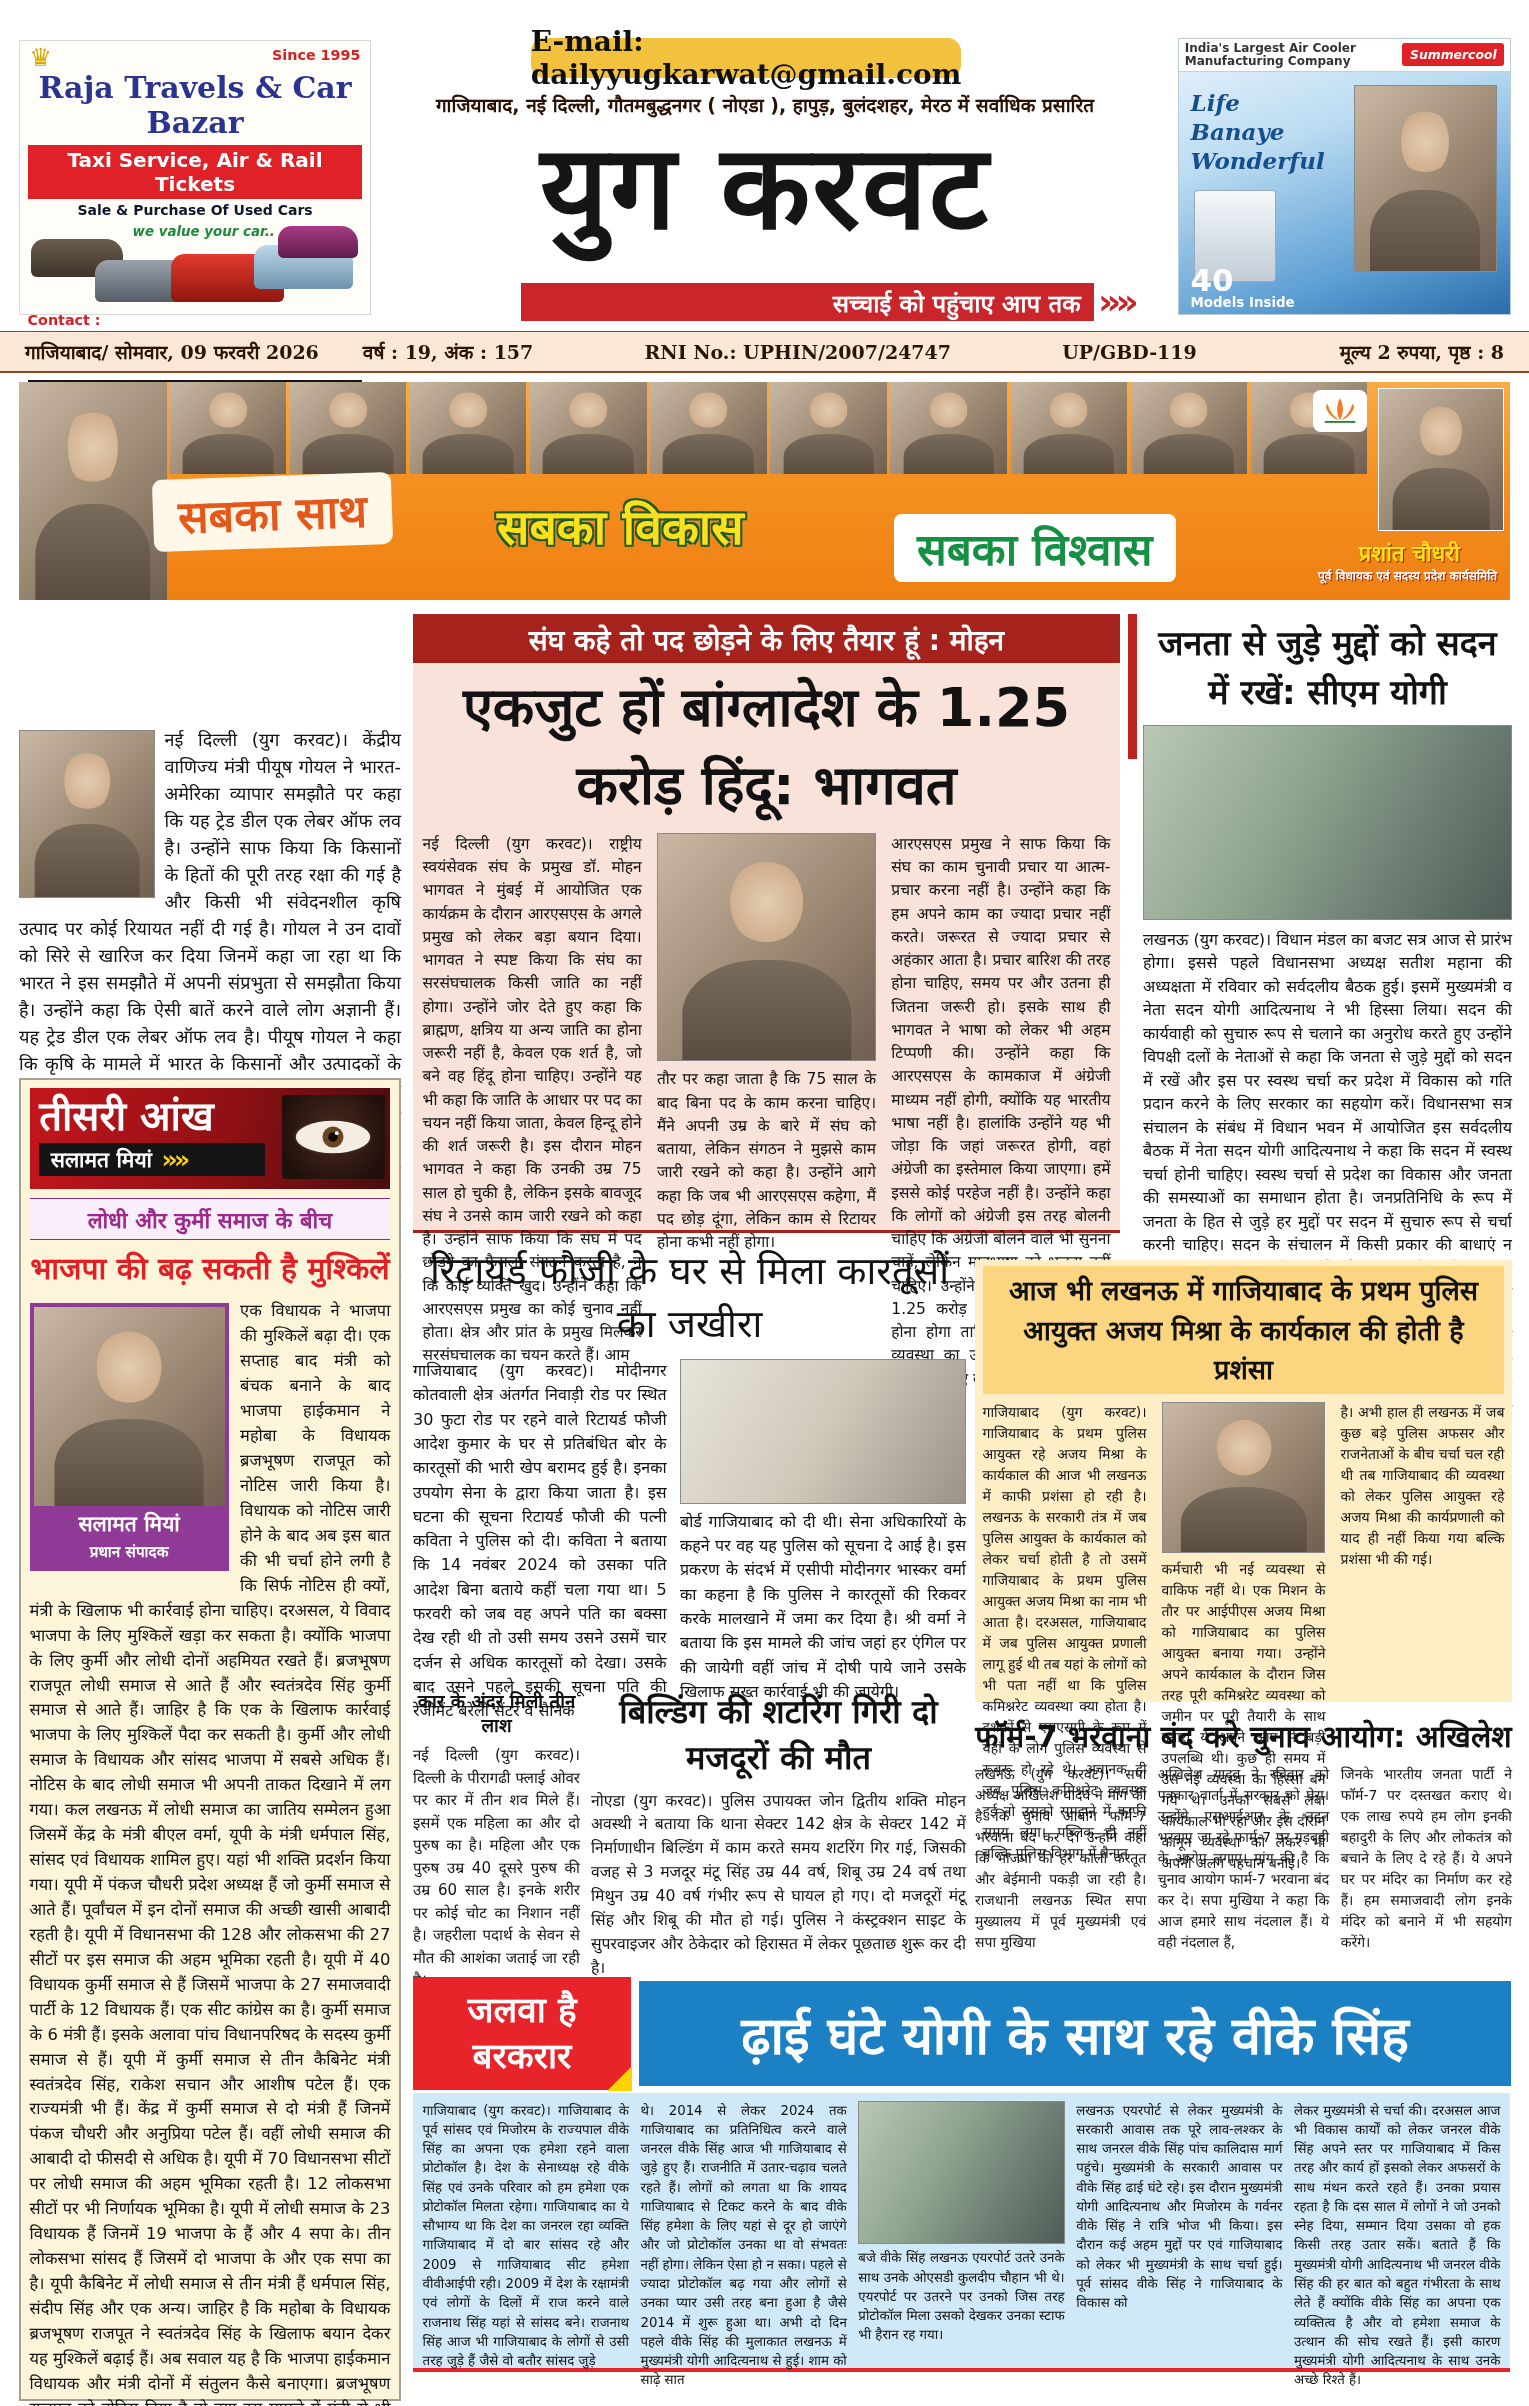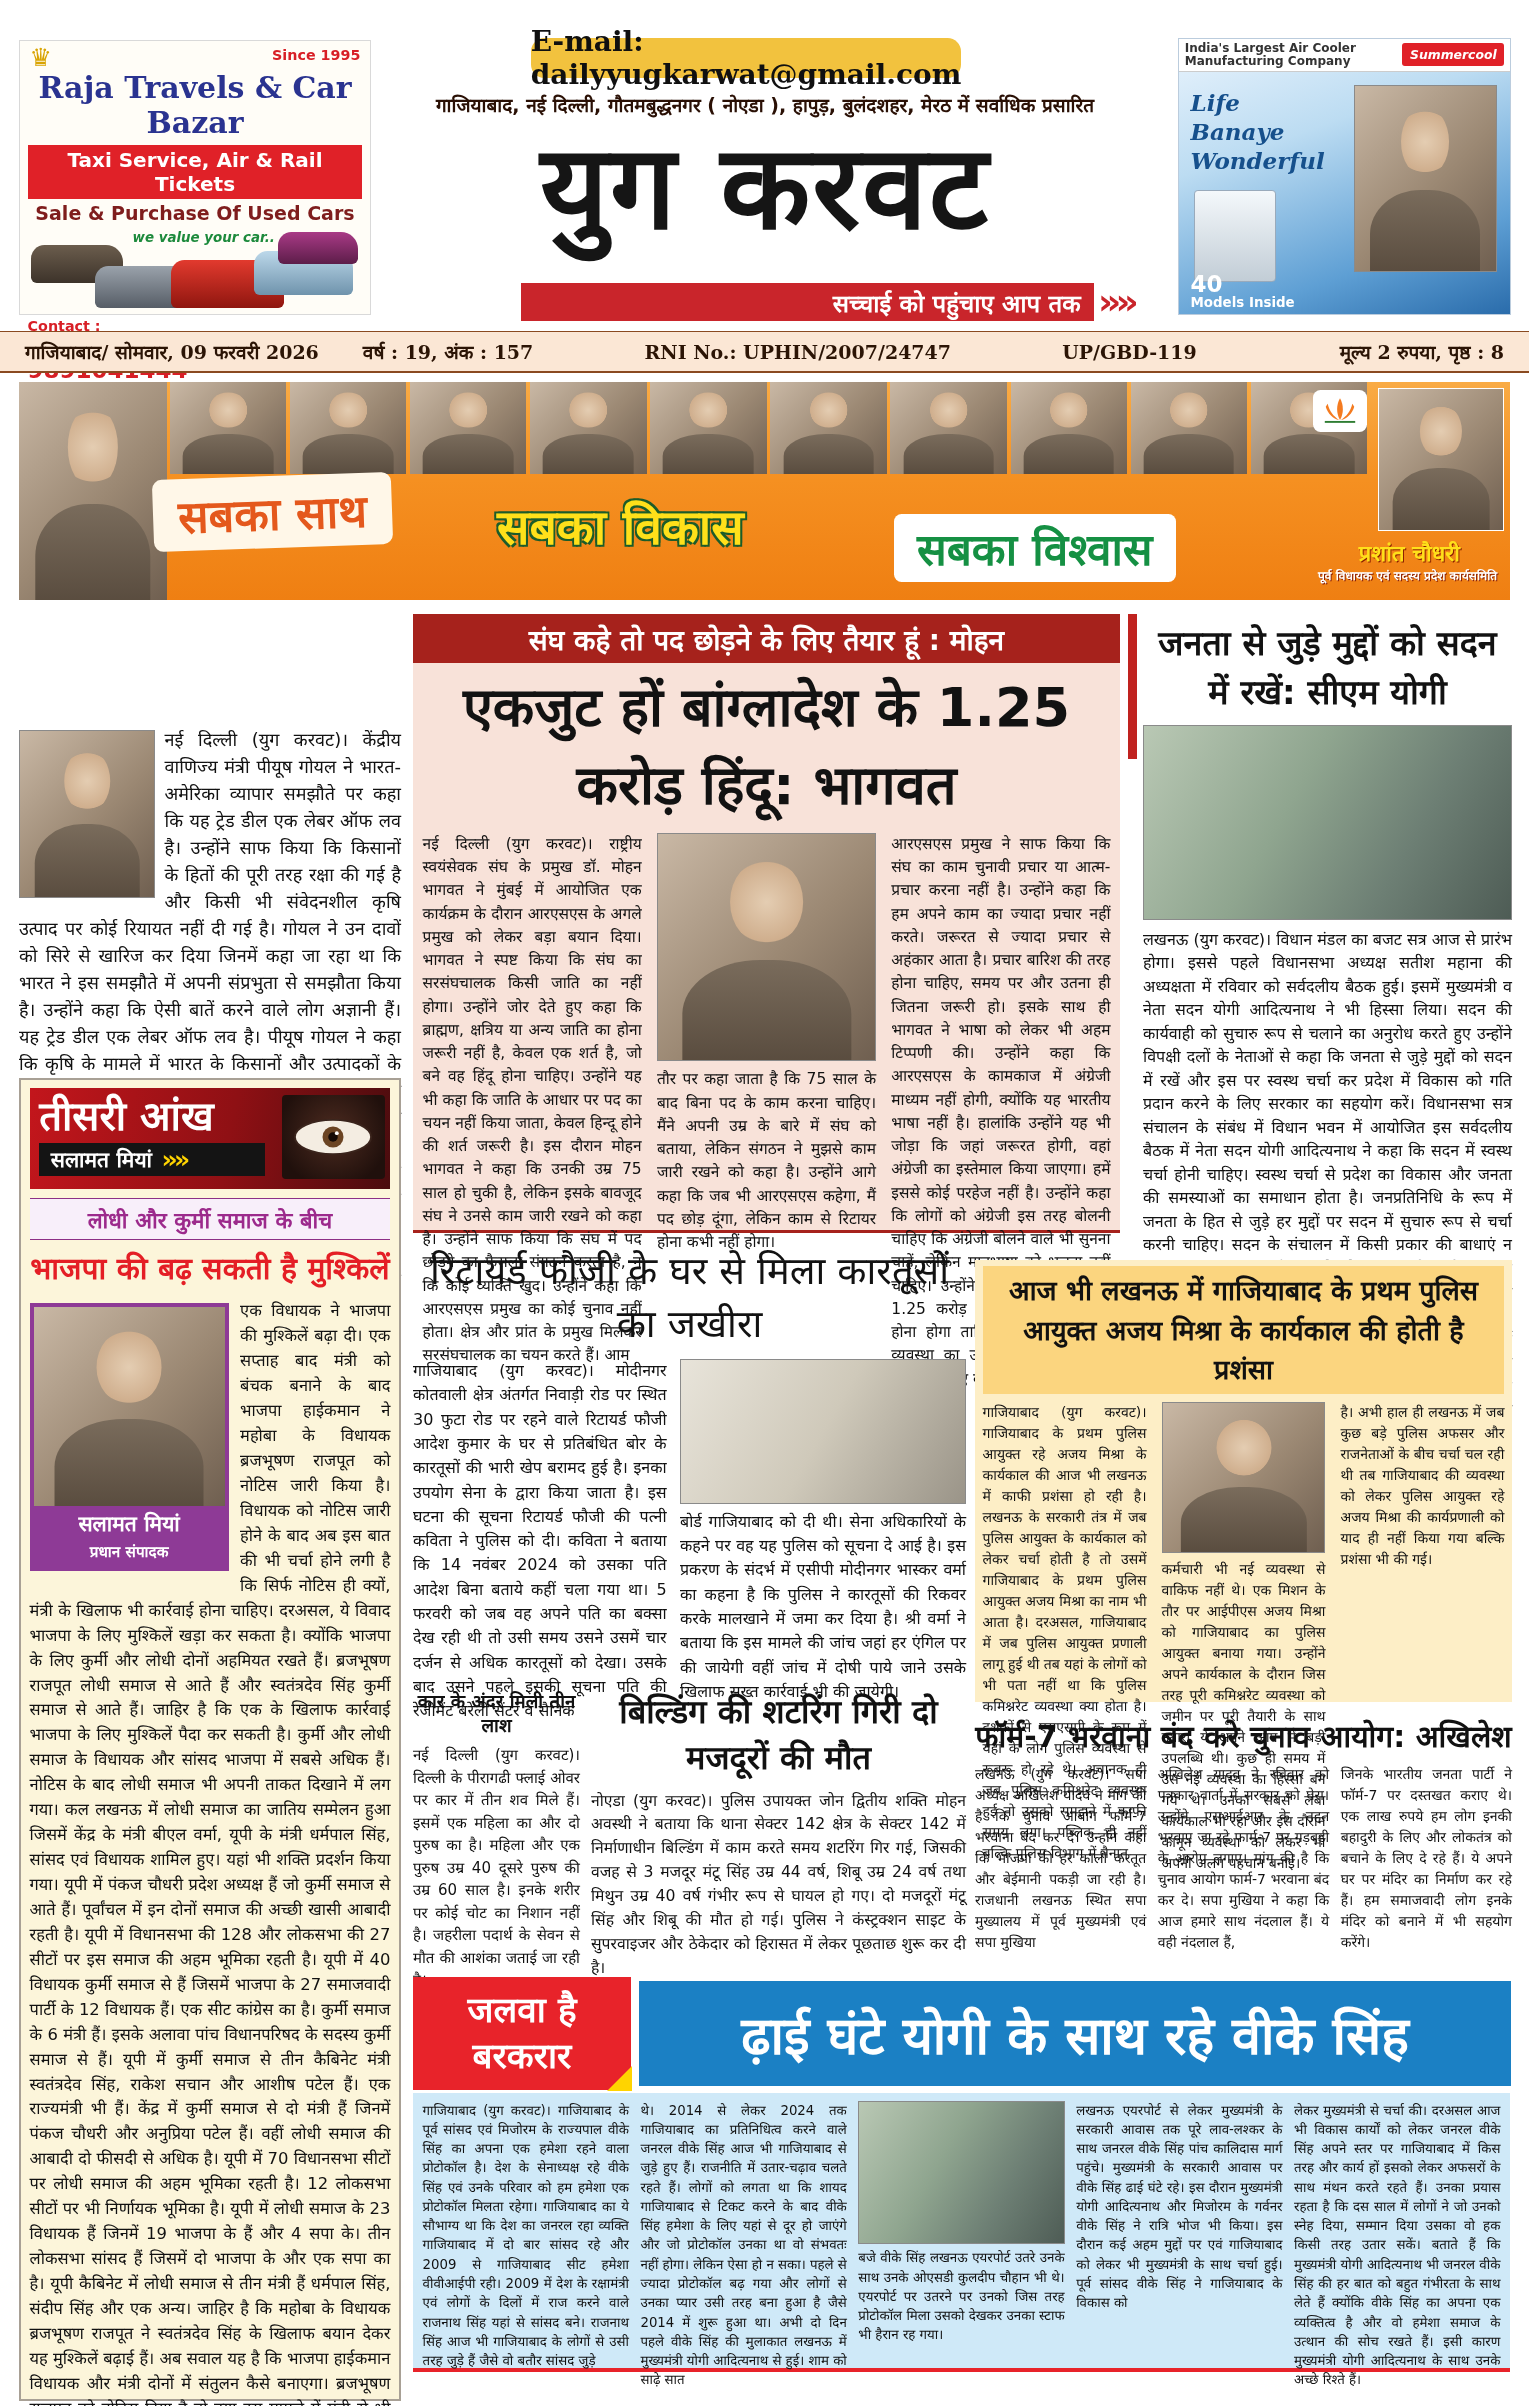--- a/index.html
+++ b/index.html
@@ -16,21 +16,21 @@
   .photo.scene{background:linear-gradient(120deg,#b9c8b4 0%,#8fa58f 40%,#6d7f74 70%,#4e5c55 100%);}
   .photo.items{background:linear-gradient(120deg,#e8e4da 0%,#cfc9ba 50%,#9a9488 100%);}
   .photo.items::before,.photo.items::after{display:none;}
 
   
   .raja-ad{left:19px;top:40px;width:352px;height:275px;border:1.9px solid #d9d9d9;background:#fffdf7;padding:5.7px 7.6px;}
   .raja-since{position:absolute;right:9.6px;top:5.7px;color:#d81f26;font-weight:bold;font-size:14.3px;}
   .raja-crown{position:absolute;left:9.6px;top:1.9px;color:#d9a404;font-size:25px;}
   .raja-title{margin-top:23px;text-align:center;color:#2a3390;font-weight:900;font-size:30px;font-family:"DejaVu Serif","Liberation Serif",serif;}
   .raja-band{margin-top:5.7px;background:#e02128;color:#fff;font-weight:900;font-size:20px;text-align:center;padding:2.9px 0;}
-  .raja-line2{color:#7f1d1d;font-weight:900;font-size:19px;text-align:center;margin-top:2.9px;}
+  .raja-line2{color:#0f172a;font-weight:900;font-size:14px;text-align:center;margin-top:2.9px;}
   .raja-cars{position:relative;height:88px;margin-top:3.8px;}
   .car-shape{position:absolute;border-radius:13.4px 17px 5.7px 5.7px;}
   .raja-tag{position:absolute;left:105px;top:1.9px;color:#1d8a3c;font-style:italic;font-size:13.4px;font-weight:bold;}
   .raja-contact{color:#d81f26;font-weight:900;font-size:14.3px;margin-top:1.9px;}
   .raja-phones{color:#d81f26;font-weight:900;font-size:23px;line-height:1.05;}
   .raja-addr{background:#151515;color:#fff;font-family:"DejaVu Serif",serif;font-weight:bold;font-size:14px;text-align:center;padding:3.8px 0;margin-top:3.8px;}
 
   .email-badge{left:531px;top:38px;width:430px;height:40px;background:#f2c23e;border-radius:13.4px;
         display:flex;align-items:center;justify-content:center;font-weight:900;font-size:28px;
         font-family:"DejaVu Serif","Liberation Serif",serif;color:#101010;}
@@ -43,21 +43,21 @@
   .cooler-ad{left:1178px;top:38px;width:333px;height:277px;border:1px solid #bcd;
         background:linear-gradient(160deg,#eaf4fd 0%,#bcdcf2 35%,#5e9fd4 75%,#2a6cab 100%);padding:0;}
   .cooler-top{background:#ffffff;height:32.5px;display:flex;align-items:center;justify-content:space-between;padding:0 5.7px;border-bottom:1px solid #ccc;}
   .cooler-topline{font-size:12px;color:#333;font-weight:bold;line-height:1.1;}
   .cooler-brand{background:#e02128;color:#fff;font-style:italic;font-weight:900;font-size:12.4px;padding:3.8px 7.6px;border-radius:2.9px;}
   .cooler-slogan{position:absolute;left:11.5px;top:50px;width:92px;color:#16508c;font-weight:900;font-size:23px;
         font-family:"DejaVu Serif",serif;font-style:italic;line-height:1.25;}
   .cooler-person{position:absolute;right:13.4px;top:46px;width:143px;height:187px;}
   .cooler-appl{position:absolute;left:15.3px;bottom:32.5px;width:82px;height:92px;background:linear-gradient(#f4f8fb,#c2cdd6);border:1px solid #9ab;border-radius:3.8px;}
   .cooler-models{position:absolute;left:11.5px;bottom:3.8px;color:#fff;font-weight:900;font-size:13.4px;line-height:1.05;}
-  .cooler-models b{font-size:23px;display:block;}
+  .cooler-models b{font-size:31px;display:block;}
 
   .dateline{left:0;top:331px;width:1529px;height:42px;background:#fbe7d5;border-top:1.9px solid #8a4a20;border-bottom:2.9px solid #8a4a20;
         display:flex;align-items:center;padding:16px 25px;color:#2b1405;font-weight:bold;font-size:19px;
         font-family:"DejaVu Serif","Liberation Serif",serif;}
   .dl-left{display:flex;gap:44px;}
   .dl-mid{flex:1;text-align:center;}
   .dl-code{margin-right:143px;}
 
   
   .bjp-banner{left:19px;top:382px;width:1491px;height:218px;background:linear-gradient(#f9ab45 0%,#f59021 45%,#ef7f12 100%);overflow:hidden;}

